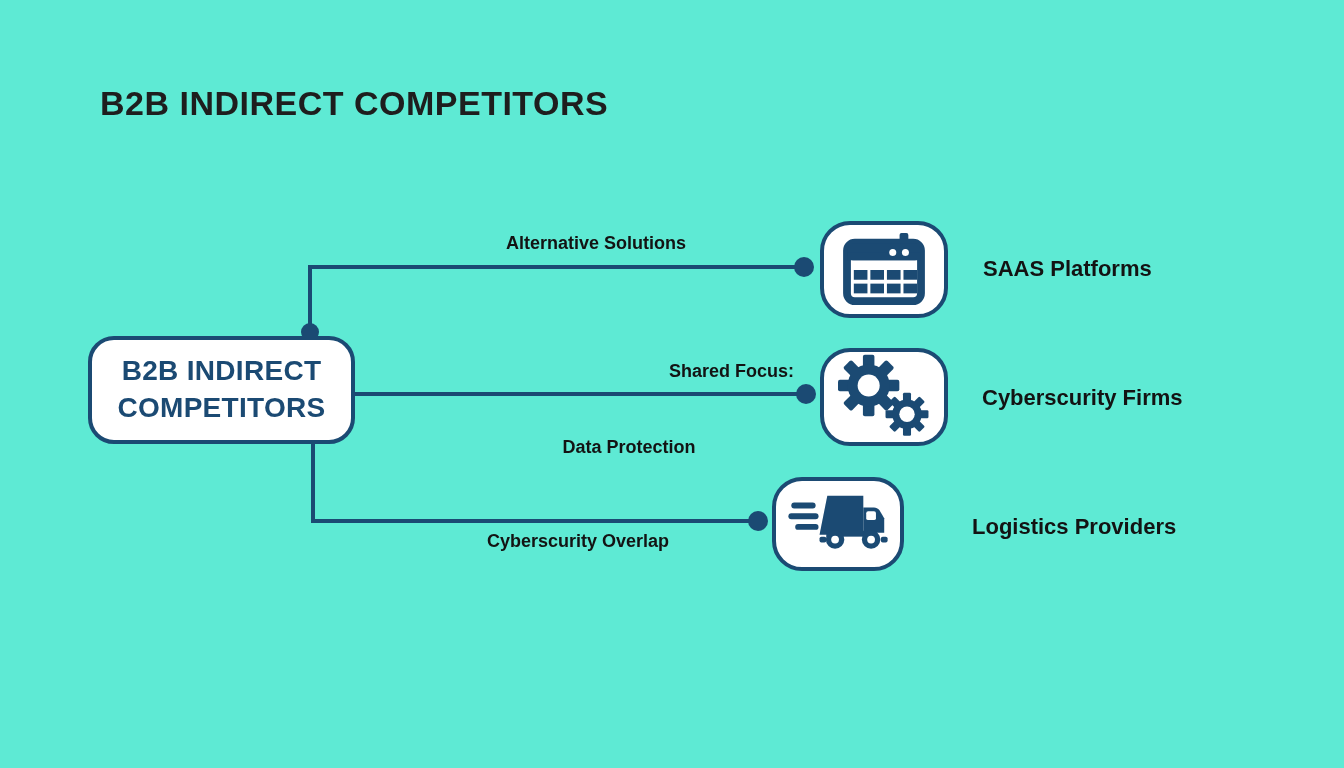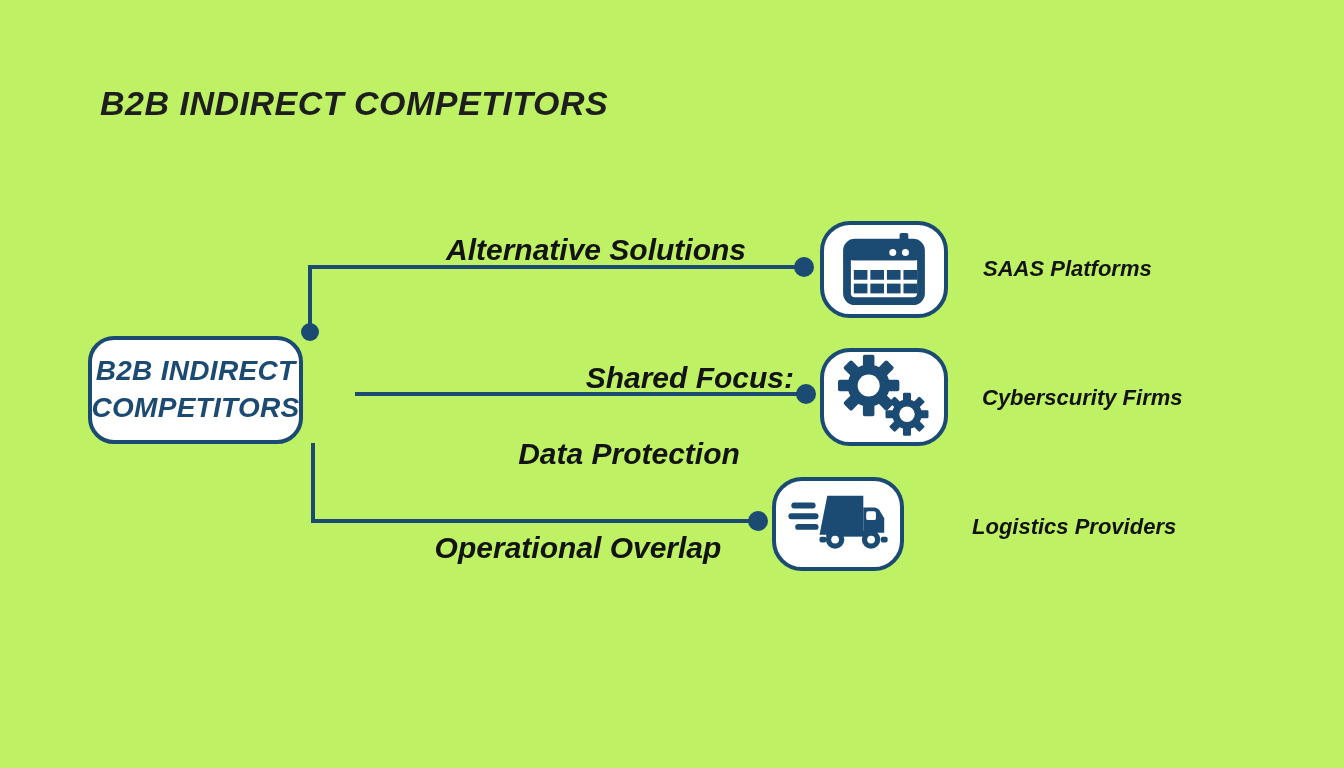--- a/index.html
+++ b/index.html
@@ -5,23 +5,22 @@
   html, body {
     margin: 0;
     padding: 0;
     background: #ffffff;
     font-family: "Liberation Sans", sans-serif;
   }
   .canvas {
     position: relative;
     width: 1344px;
     height: 768px;
-    background: #bef264;
+    background: #5eead4;
     overflow: hidden;
-    font-style: italic;
   }
   .title {
     position: absolute;
     left: 100px;
     top: 84px;
     margin: 0;
     font-size: 34px;
     font-weight: 800;
     letter-spacing: 0.5px;
     color: #1e1e1e;
@@ -39,41 +38,41 @@
     stroke-width: 4;
   }
   .edge-dot {
     fill: #1b4a73;
     stroke: none;
   }
   .root-node {
     position: absolute;
     left: 88px;
     top: 336px;
-    width: 215px;
+    width: 267px;
     height: 108px;
     box-sizing: border-box;
     background: #ffffff;
     border: 4px solid #1b4a73;
     border-radius: 26px;
     display: flex;
     flex-direction: column;
     align-items: center;
     justify-content: center;
     font-size: 28px;
     font-weight: 800;
     line-height: 1.32;
     color: #1b4a73;
     letter-spacing: 0.3px;
     text-align: center;
   }
   .edge-label {
     position: absolute;
     width: 340px;
-    font-size: 30px;
+    font-size: 18px;
     font-weight: 700;
     color: #131313;
     text-align: center;
     white-space: nowrap;
   }
   .icon-node {
     position: absolute;
     box-sizing: border-box;
     background: #ffffff;
     border: 4px solid #1b4a73;
@@ -119,21 +118,21 @@
     <div>B2B INDIRECT</div>
     <div>COMPETITORS</div>
   </div>
 
   <div class="edge-label" style="left:426px; top:233px;">Alternative Solutions</div>
 
   <div class="edge-label" style="left:454px; top:361px;text-align:right;">Shared Focus:</div>
 
   <div class="edge-label" style="left:459px; top:401px;margin-top:36px;">Data Protection</div>
 
-  <div class="edge-label" style="left:408px; top:531px;">Operational Overlap</div>
+  <div class="edge-label" style="left:408px; top:531px;">Cyberscurity Overlap</div>
 
   <div class="icon-node node-saas">
     <svg width="86" height="74" viewBox="0 0 88 76" aria-hidden="true">
       <rect class="icon-fill" x="60" y="0" width="9" height="14" rx="2"></rect>
       <rect x="6" y="10" width="76" height="60" rx="8" fill="#ffffff" stroke="#1b4a73" stroke-width="8"></rect>
       <rect class="icon-fill" x="7" y="11" width="74" height="17" rx="5"></rect>
       <rect class="icon-fill" x="7" y="20" width="74" height="8"></rect>
       <circle class="icon-hole" cx="53" cy="20" r="3.6"></circle>
       <circle class="icon-hole" cx="66" cy="20" r="3.6"></circle>
       <rect class="icon-fill" x="13" y="38" width="14" height="10"></rect>

